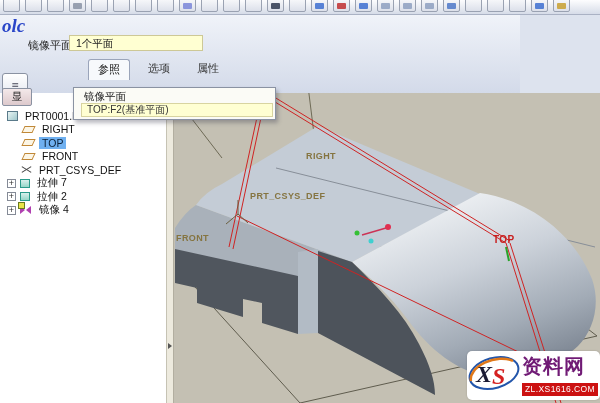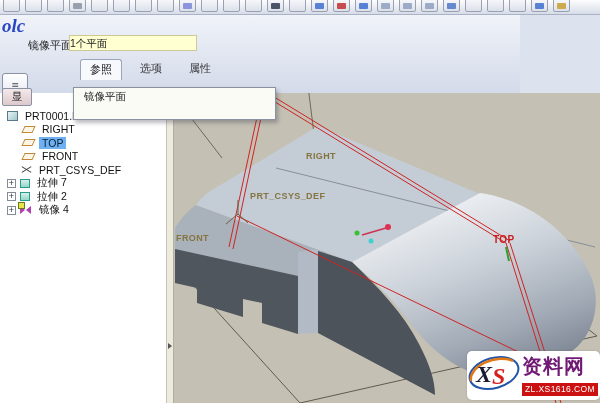--- a/index.html
+++ b/index.html
@@ -28,27 +28,27 @@
     border-bottom:1px solid #b8c0d0;
   }
   #logo-fragment{
     position:absolute;top:0px;left:2px;font-family:"Liberation Serif","DejaVu Serif",serif;
     font-style:italic;font-weight:bold;font-size:19px;color:#2a46c8;
   }
   .dash-label{position:absolute;top:23px;left:28px;font-size:11px;color:#222;}
   .dash-field{
     position:absolute;top:20px;left:69px;width:126px;height:14px;
     background:#ffffd2;border:1px solid #cdc896;font-size:10.5px;line-height:14px;
-    color:#222;
+    padding-left:6px;color:#222;
   }
   #tabs{position:absolute;top:44px;left:80px;display:flex;gap:9px;}
   .tab{font-size:11px;color:#333;padding:2px 9px 3px 9px;cursor:default;}
   .tab.active{
     background:#f7f9fc;border:1px solid #9aa4ba;border-bottom:none;
-    border-radius:3px 3px 0 0;color:#111;
+    border-radius:3px 3px 0 0;color:#111;margin-left:8px;
   }
   
   #ref-panel{
     position:absolute;top:87px;left:73px;width:201px;height:31px;
     background:#fbfbf6;border:1px solid #8a92a2;
     box-shadow:2px 3px 4px rgba(60,60,80,.35);z-index:30;
   }
   .rp-title{position:absolute;top:2px;left:10px;font-size:10.5px;color:#222;}
   .rp-field{
     position:absolute;left:7px;top:15px;width:185px;height:12px;
@@ -197,20 +197,21 @@
     <span class="tab">选项</span>
     <span class="tab">属性</span>
   </div>
   <div id="tree-toggle-btn">≡</div>
 </div>
 
 <div id="show-btn">显</div>
 
 <div id="ref-panel">
   <div class="rp-title">镜像平面</div>
+  <div class="rp-field">TOP:F2(基准平面)</div>
 </div>
 
 <div id="navigator">
   <div id="tree">
     <div class="trow">
       <span class="pad0"></span>
         <span class="part-icon"></span>
       <span class="tlabel">PRT0001.PRT</span>
     </div>
     <div class="trow">

